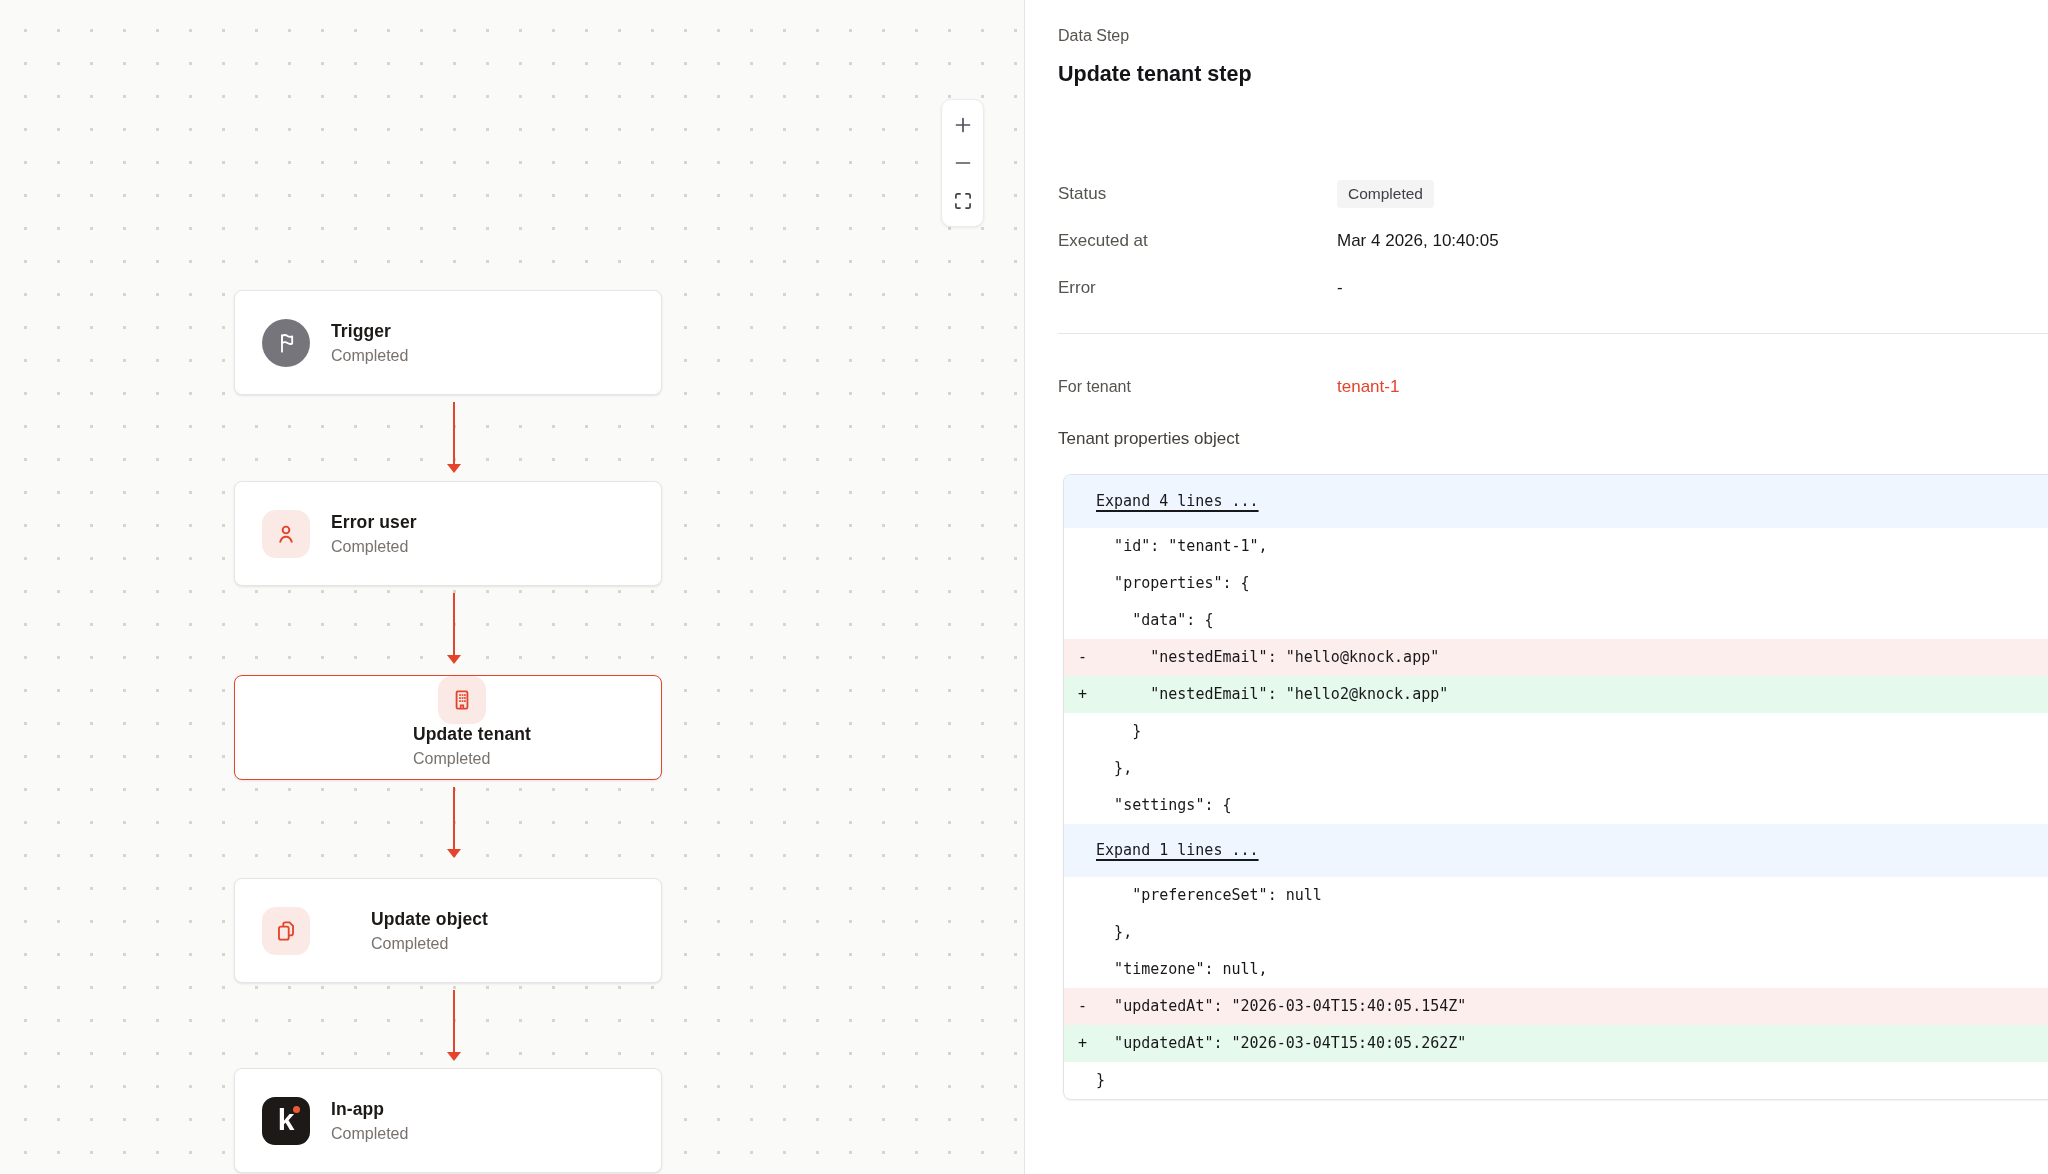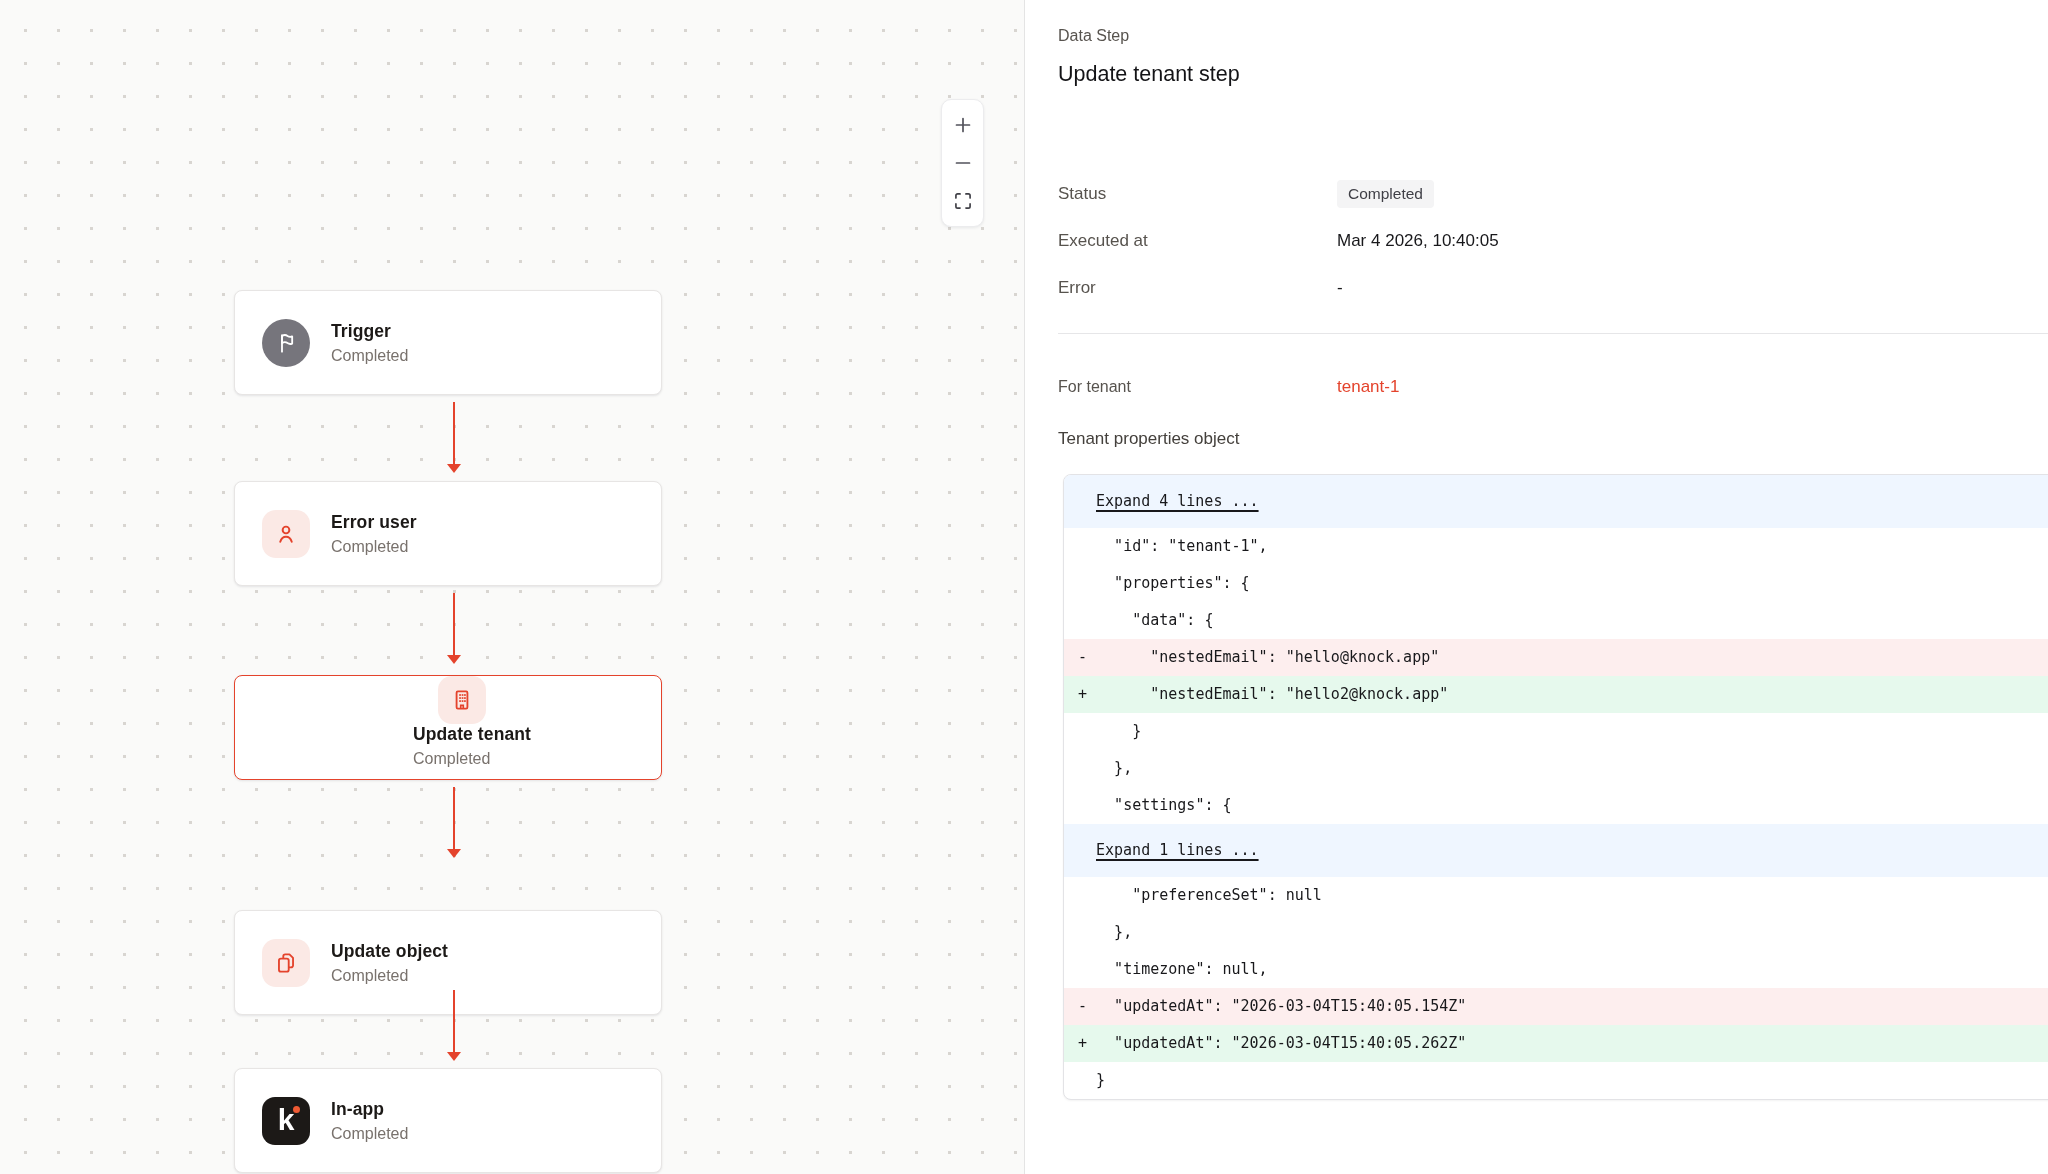--- a/index.html
+++ b/index.html
@@ -58,21 +58,21 @@
 
   .edge{position:absolute;left:447px;width:14px;display:flex;flex-direction:column;align-items:center;}
   .edge .line{width:2px;background:var(--accent);flex:1;}
   .edge .head{width:0;height:0;border-left:7px solid transparent;border-right:7px solid transparent;
     border-top:9px solid var(--accent);}
 
   
   .panel{position:absolute;left:1025px;top:0;width:1023px;height:1174px;background:#fff;overflow:hidden;}
 
   .eyebrow{position:absolute;left:33px;top:27px;font-size:16px;color:var(--text-mid);}
-  .panel-title{position:absolute;left:33px;top:62px;font-size:21.5px;font-weight:400;color:#141417;}
+  .panel-title{position:absolute;left:33px;top:62px;font-size:21.5px;font-weight:700;color:#141417;}
 
   .field-rows{position:absolute;left:33px;top:170px;width:1000px;}
   .field-row{display:flex;align-items:center;height:47px;}
   .field-label{width:279px;font-size:17px;color:var(--text-mid);}
   .field-value{font-size:17px;color:var(--code-text);}
   .badge{display:inline-block;background:var(--badge-bg);border-radius:4px;
     padding:5px 11px;font-size:15.5px;color:#3F3F46;}
 
   .hr{position:absolute;left:33px;top:333px;width:1130px;height:1px;background:var(--panel-divider);}
 
@@ -172,21 +172,21 @@
         </div>
         <div class="node-text">
           <div class="node-title">Update tenant</div>
           <div class="node-status">Completed</div>
         </div>
       </div>
       <div class="edge" style="top: 787px; height: 71px;">
         <div class="line"></div>
         <div class="head"></div>
       </div>
-      <div class="node-card" style="top: 910px;">
+      <div class="node-card" style="top: 878px; gap: 40px;">
         <div class="node-icon pink">
           <svg width="26" height="26" viewBox="0 0 24 24">
             <path d="M9.5 8V5.8a1.8 1.8 0 0 1 1.8-1.8h3.9L18.5 7.3v6.9a1.8 1.8 0 0 1-1.8 1.8h-2.2" stroke="#E4432C" stroke-width="1.7" stroke-linejoin="round" fill="none"></path>
             <rect x="5.5" y="8" width="9" height="12" rx="1.8" stroke="#E4432C" stroke-width="1.7" fill="none"></rect>
           </svg>
         </div>
         <div class="node-text">
           <div class="node-title">Update object</div>
           <div class="node-status">Completed</div>
         </div>

